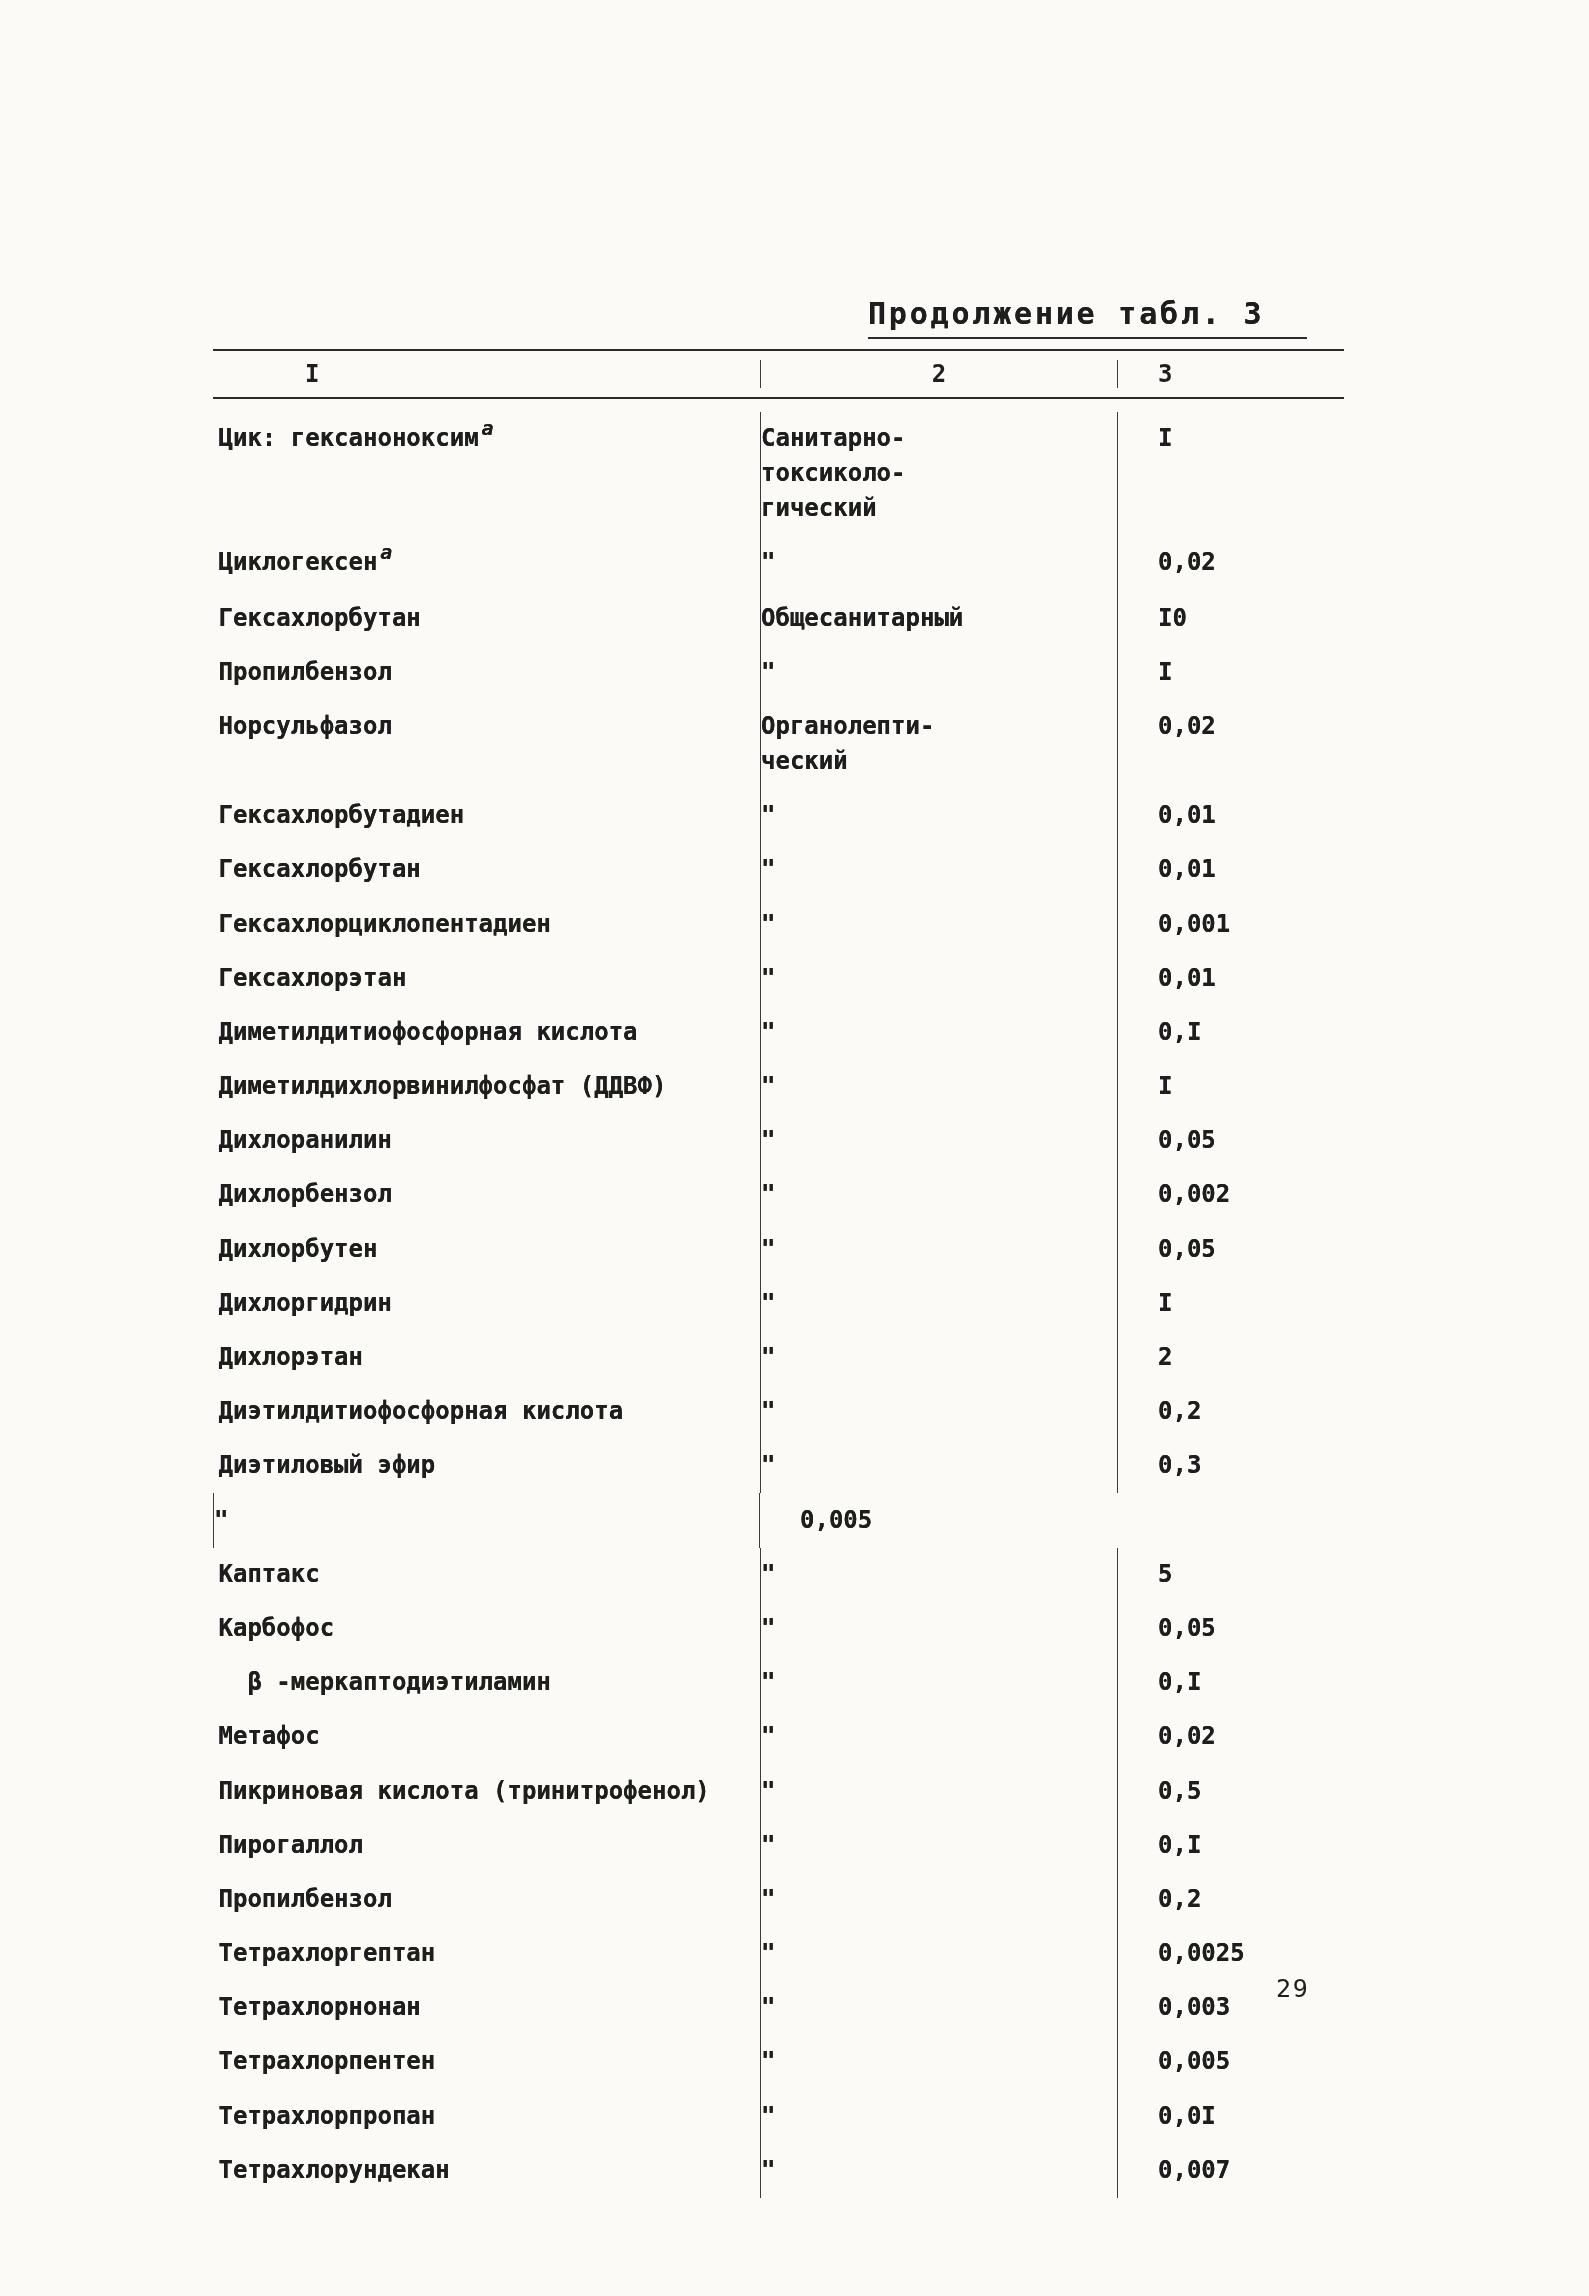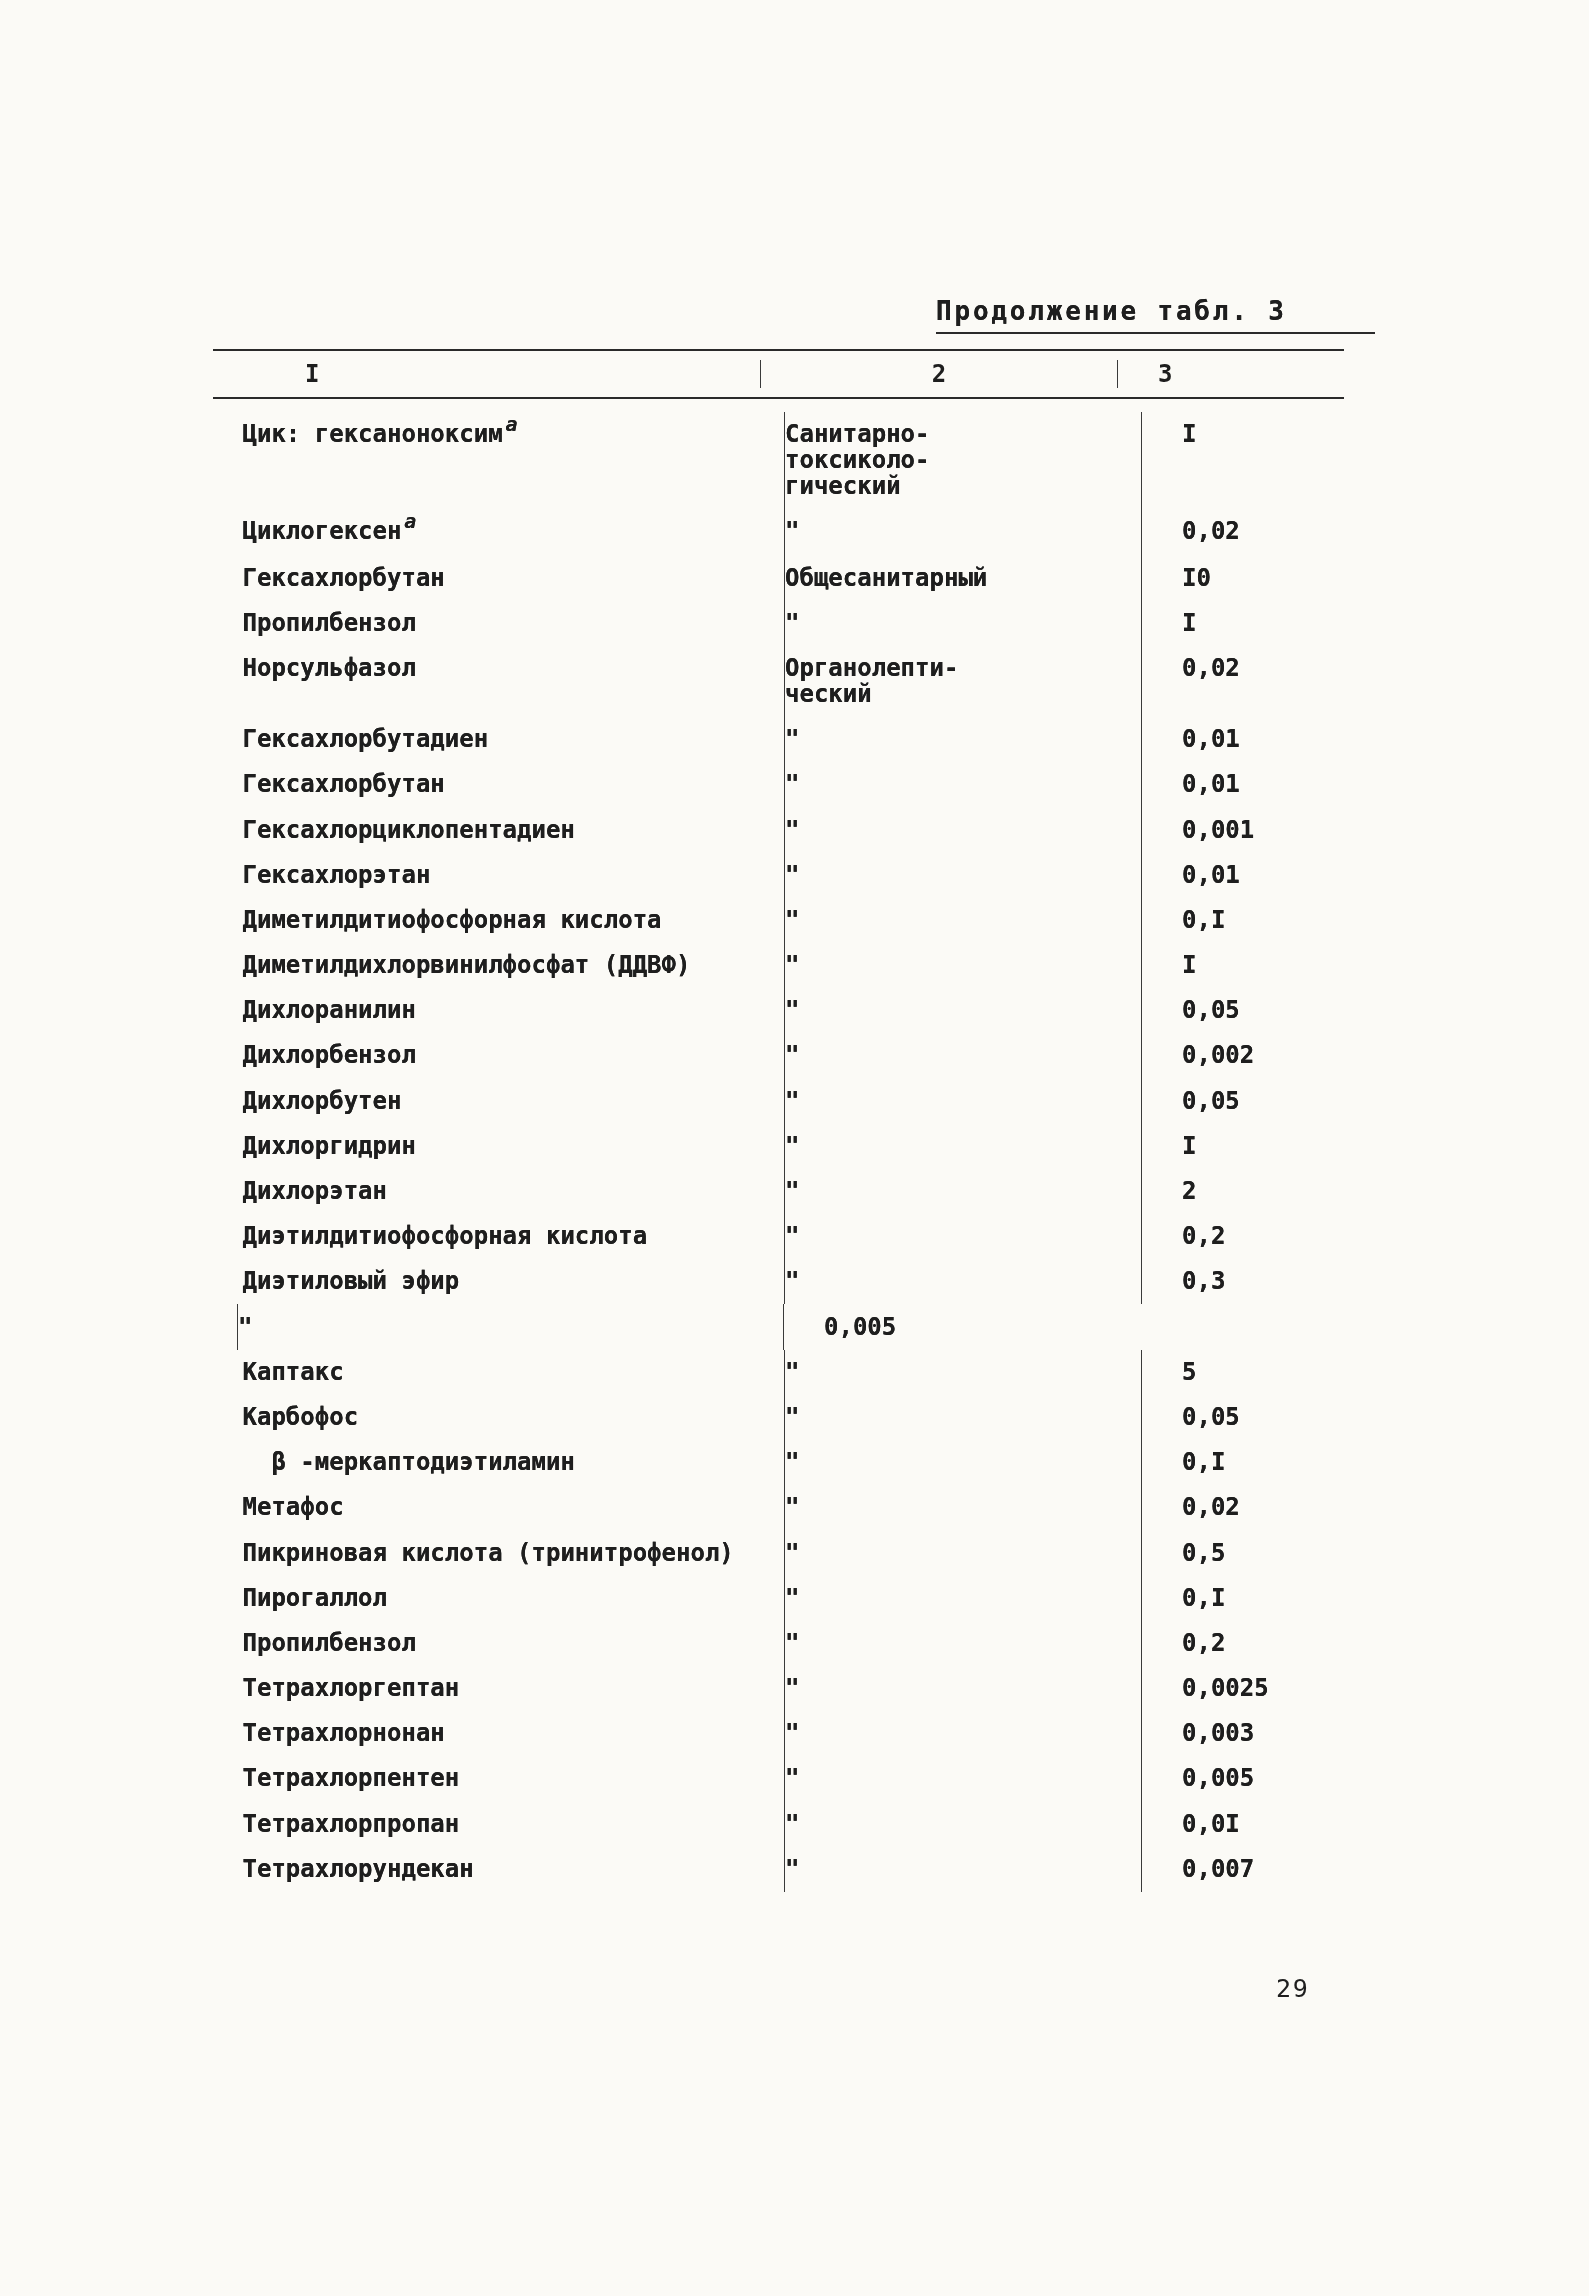--- a/index.html
+++ b/index.html
@@ -11,24 +11,24 @@
     position: relative;
     width: 1590px;
     height: 2297px;
     background: #fbfaf6;
     font-family: "DejaVu Sans Mono", "Liberation Mono", monospace;
     color: #1e1e1e;
     overflow: hidden;
   }
   .caption {
     position: absolute;
-    left: 936px;
+    left: 868px;
     top: 296px;
     width: 439px;
-    font-size: 26px;
+    font-size: 30px;
     font-weight: 700;
     letter-spacing: 2.8px;
     padding-bottom: 6.4px;
     border-bottom: 2.8px solid #2a2a2a;
     white-space: pre;
     text-shadow: 0 0 0.6px #1e1e1e;
   }
   .doc-table {
     position: absolute;
     left: 213px;
@@ -50,24 +50,23 @@
   .thead .h3 { padding-left: 40px; }
   .thead .h2, .trow .c2 {
     border-left: 1.8px solid #3a3a3a;
     border-right: 1.8px solid #3a3a3a;
   }
   .tbody { padding-top: 13px; }
   .trow {
     display: grid;
     grid-template-columns: 547px 358px 226px;
     font-size: 24px;
-    line-height: 26px;
+    line-height: 35px;
     font-weight: 700;
     text-shadow: 0 0 0.6px #1e1e1e;
-    margin-left: 24px;
   }
   .trow .cell { padding-top: 9.2px; padding-bottom: 10px; }
   .trow .c1 { padding-left: 5.5px; white-space: pre; }
   .trow .c2 { white-space: pre-line; }
   .trow .c3 { padding-left: 40px; white-space: pre; }
   .sup {
     font-style: italic;
     font-size: 20px;
     position: relative;
     top: -11px;

